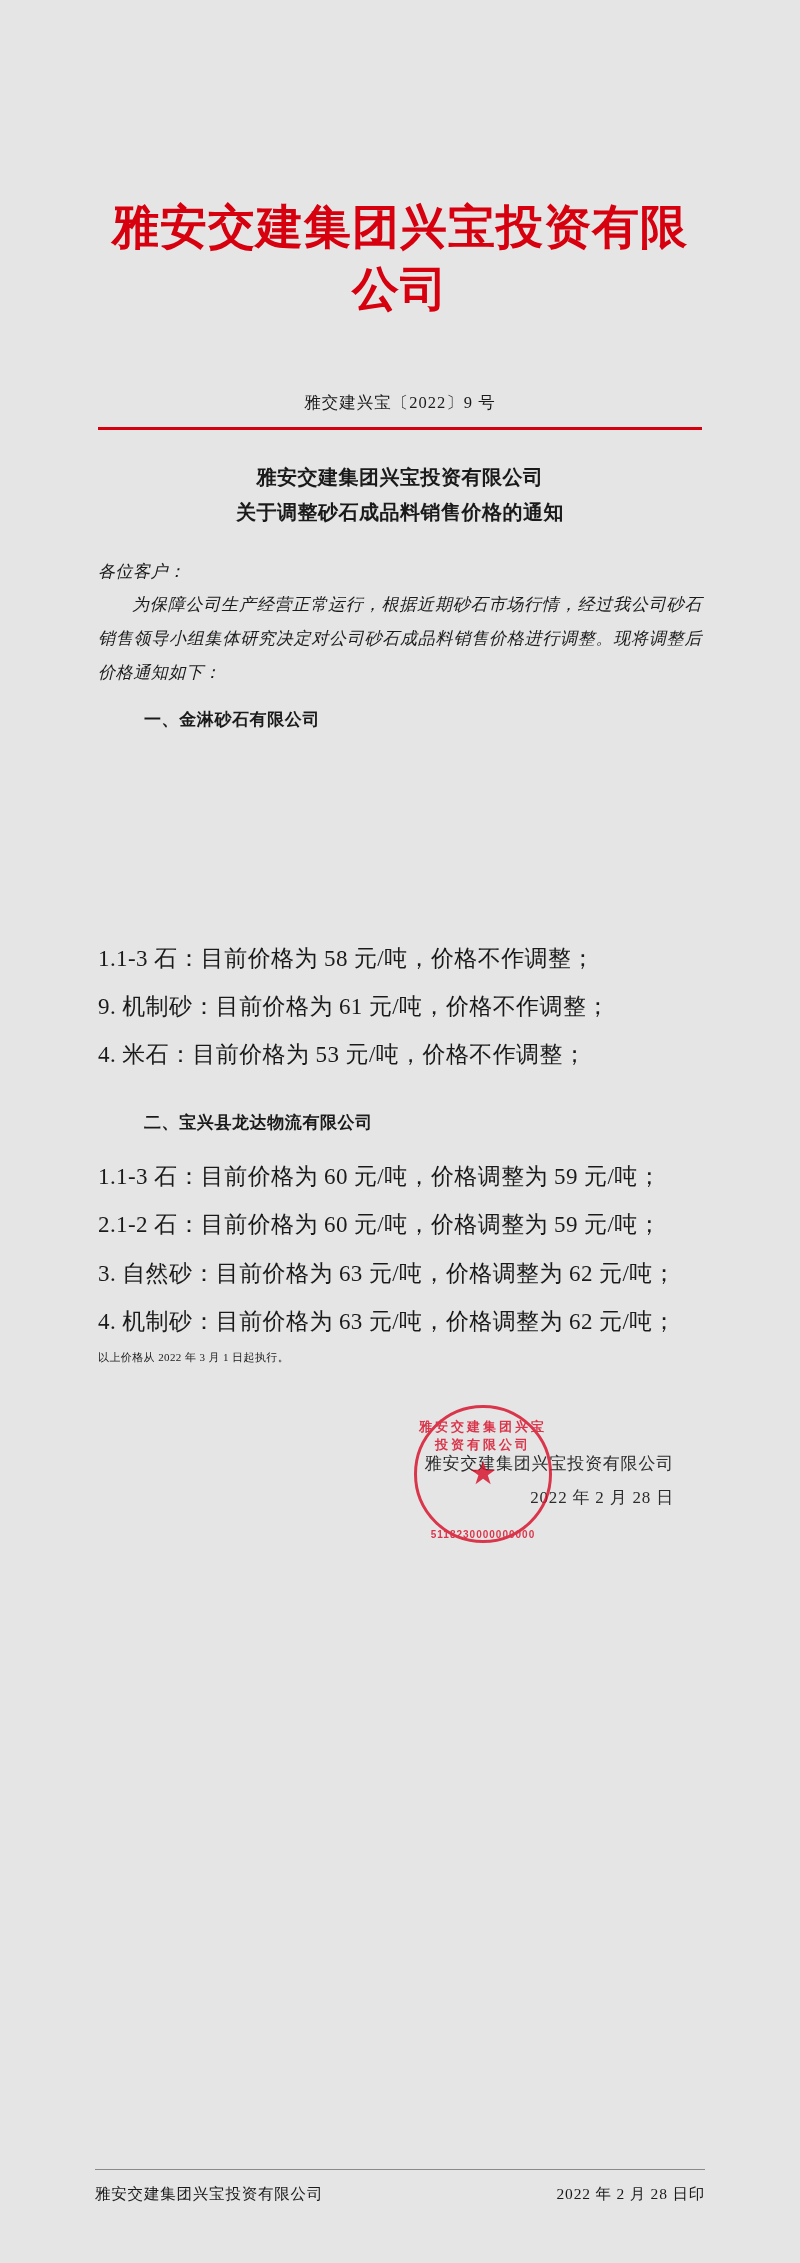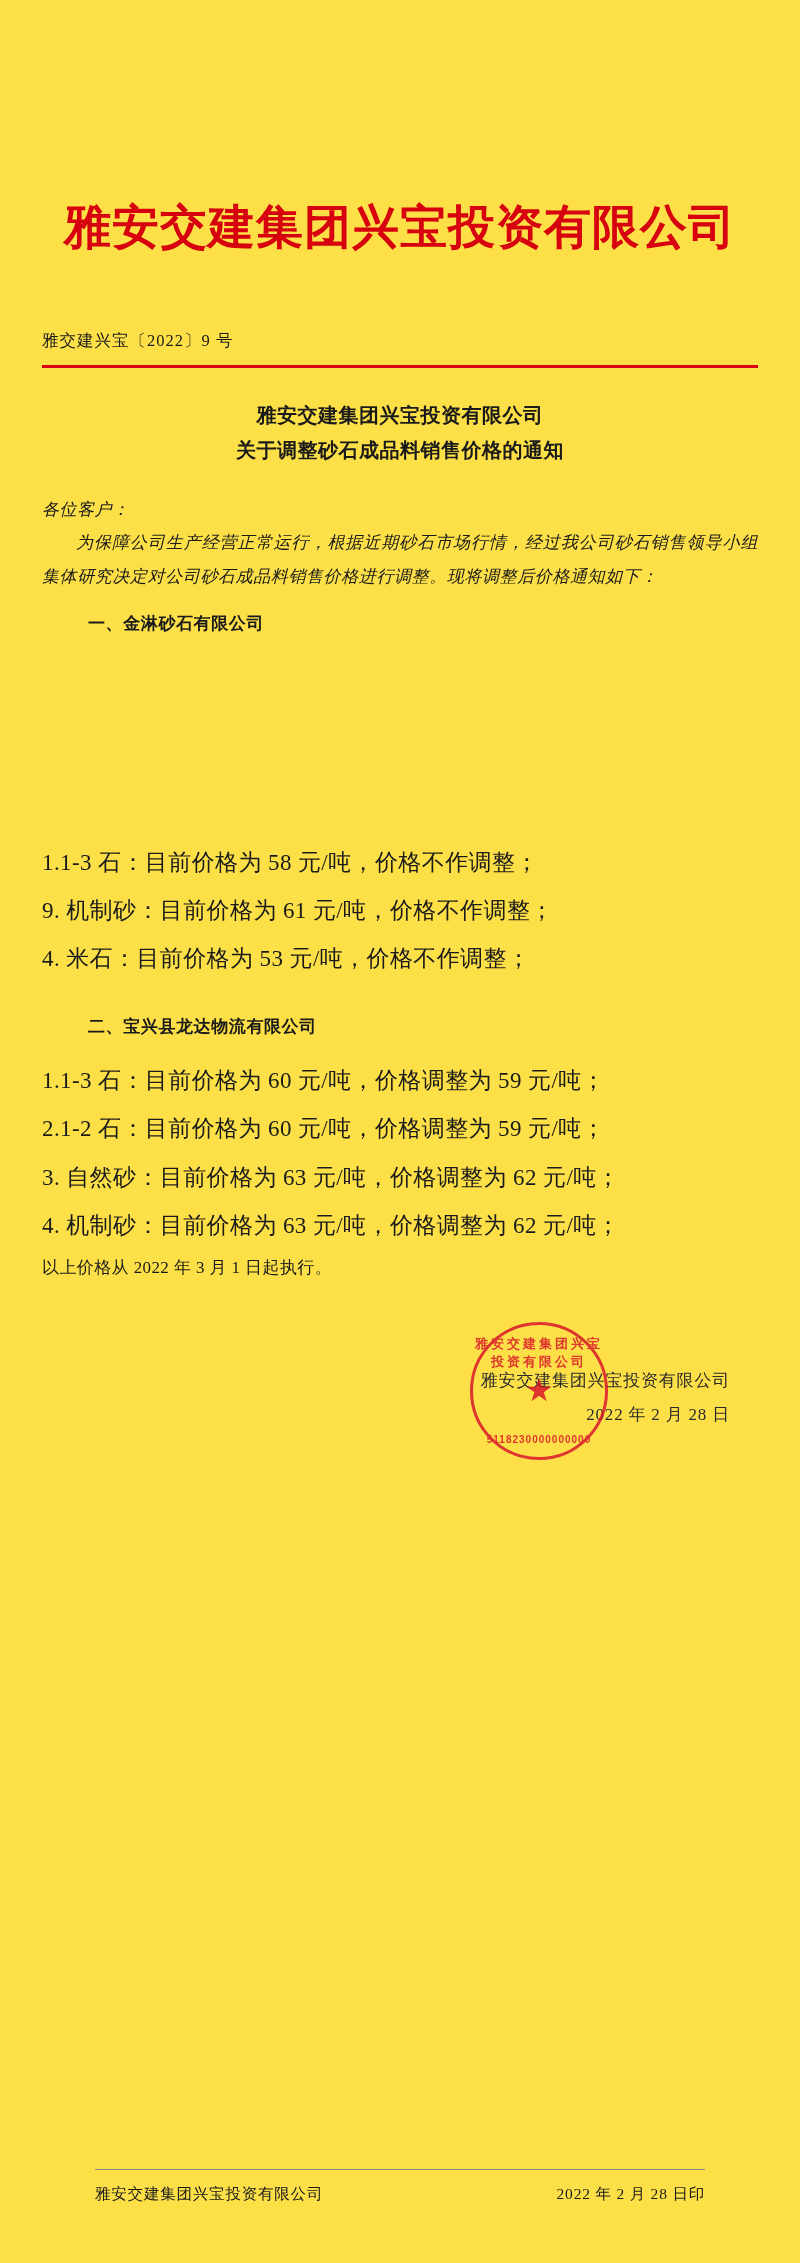--- a/index.html
+++ b/index.html
@@ -10,41 +10,41 @@
   body {
     width: 800px;
     min-height: 2263px;
     font-family: "Liberation Serif", "DejaVu Serif", serif;
     color: #1a1a1a;
   }
   .page {
     position: relative;
     width: 800px;
     min-height: 2263px;
-    background: #fde047;
+    background: #e5e5e5;
     box-sizing: border-box;
-    padding: 0 42px;
+    padding: 0 98px;
   }
   .spacer-top { height: 196px; }
 
   .doc-title {
     color: #d6000f;
     font-family: "Liberation Sans", "DejaVu Sans", sans-serif;
     font-weight: bold;
     font-size: 47px;
     line-height: 1.32;
     text-align: center;
     letter-spacing: 1px;
     margin: 0;
     padding: 0 10px;
   }
 
   .doc-number {
     margin-top: 72px;
-    text-align: left;
+    text-align: center;
     font-size: 16.5px;
     letter-spacing: 1px;
     color: #1a1a1a;
   }
 
   .red-rule {
     margin-top: 13px;
     height: 2.5px;
     background: #d6000f;
     width: 100%;
@@ -91,21 +91,21 @@
 
   .item-line {
     font-size: 23px;
     line-height: 2.1;
     letter-spacing: 0.4px;
     margin: 0;
     text-indent: 0;
   }
 
   .closing-line {
-    font-size: 17px;
+    font-size: 11px;
     line-height: 2.1;
     letter-spacing: 0.4px;
     margin: 0;
   }
 
   .sign-block {
     margin-top: 78px;
     position: relative;
     text-align: right;
     padding-right: 28px;
@@ -145,21 +145,21 @@
     color: #d8102a;
     font-family: "Liberation Sans", "DejaVu Sans", sans-serif;
     font-weight: bold;
   }
   .seal-top-text {
     top: 10px;
     font-size: 13px;
     letter-spacing: 3px;
   }
   .seal-bottom-text {
-    bottom: 12px;
+    bottom: 0;
     font-size: 10px;
     letter-spacing: 1px;
   }
 
   .footer {
     position: absolute;
     left: 95px;
     right: 95px;
     bottom: 58px;
   }

